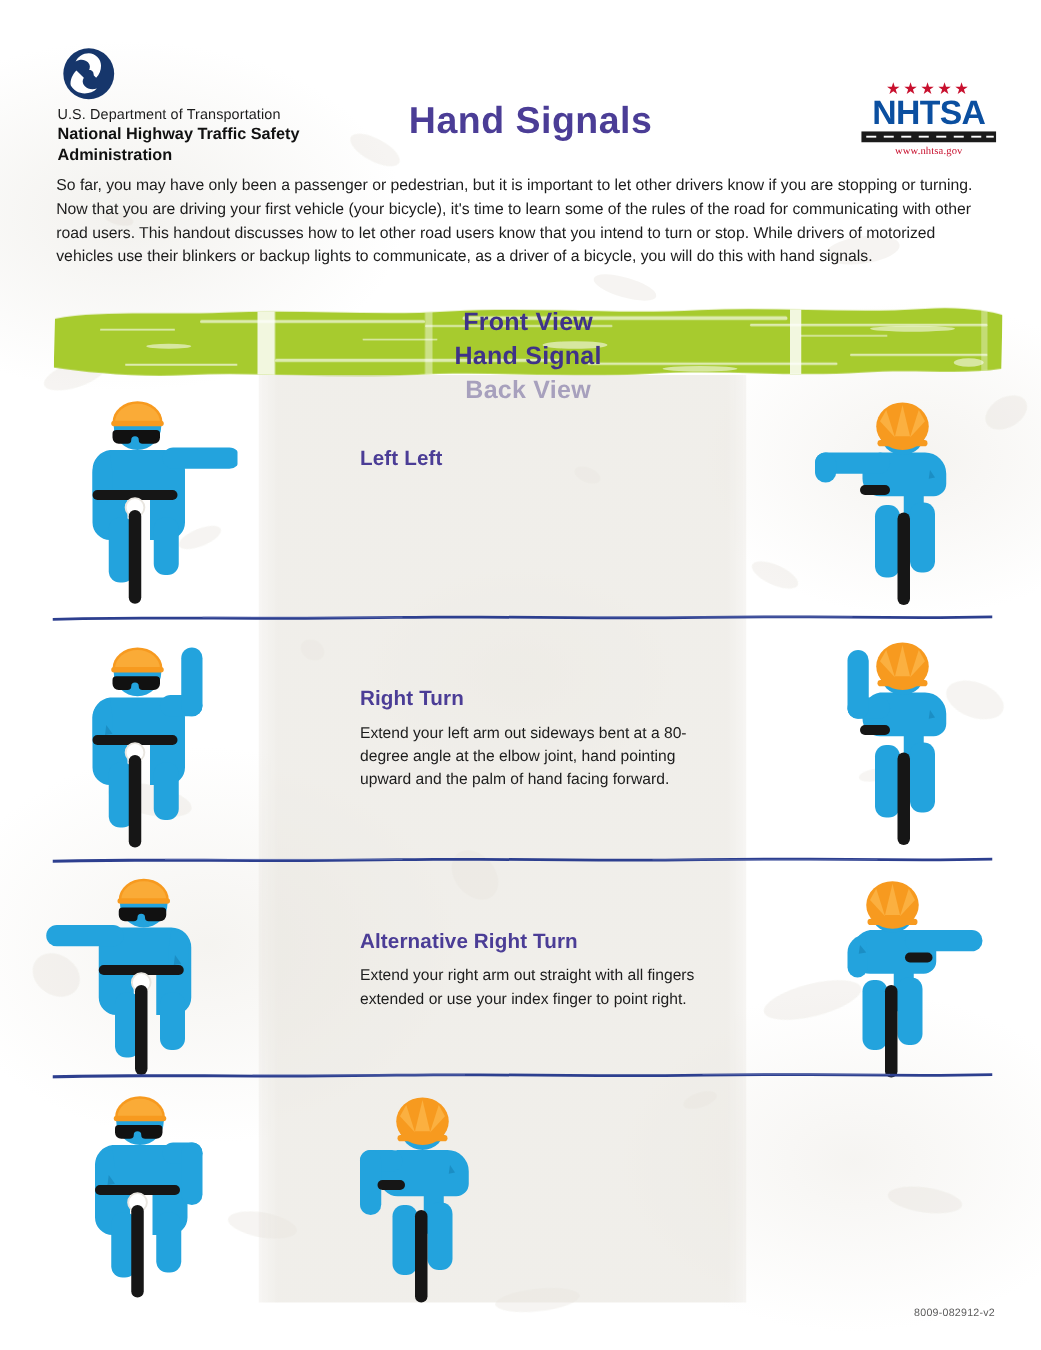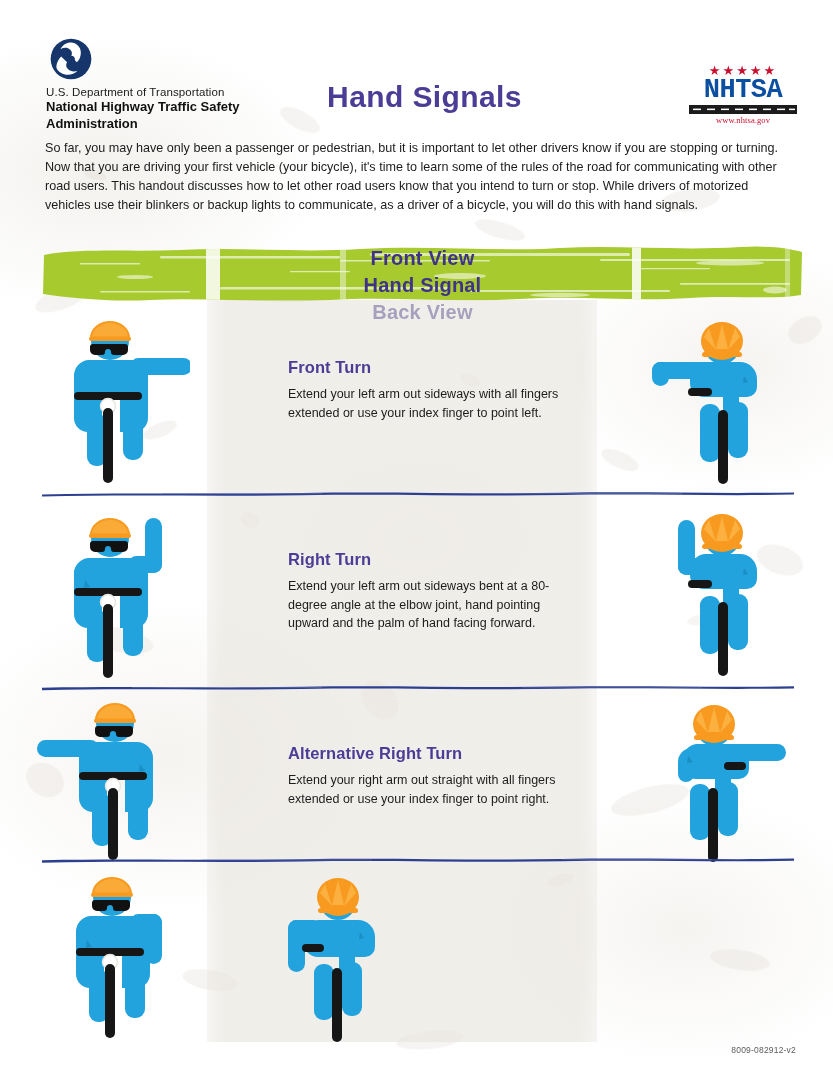--- a/index.html
+++ b/index.html
@@ -84,21 +84,21 @@
     text-align: center;
   }
   .nhtsa-stars {
     color: #c8102e;
     font-size: 13px;
     letter-spacing: 2px;
     line-height: 1;
     margin-bottom: 1px;
   }
   .nhtsa-word {
-    font-family: Liberation Mono, monospace;
+    font-family: Liberation Sans, sans-serif;
     font-weight: bold;
     font-size: 27px;
     color: #0b4fa0;
     letter-spacing: -0.5px;
     line-height: .95;
   }
   .nhtsa-road { display: block; width: 108px; height: 9px; margin-top: 1px; }
   .nhtsa-url {
     color: #c8102e;
     font-family: "Liberation Serif", serif;
@@ -373,22 +373,21 @@
 
           <path d="M55 36 h30 a3 3 0 0 1 3 3 v3 a5 5 0 0 1-5 5 h-9 a3 3 0 0 1-3-3 a3 3 0 0 0-3-3 a3 3 0 0 0-3 3 a3 3 0 0 1-3 3 h-7 a5 5 0 0 1-5-5 v-3 a3 3 0 0 1 3-3 z" fill="#111"></path>
 
           <rect x="34" y="84" width="68" height="8" rx="4" fill="#161616"></rect>
           <circle cx="68" cy="98" r="7.5" fill="#fff" stroke="#e9e6e0" stroke-width="1.5"></circle>
 
           <rect x="63" y="100" width="10" height="75" rx="5" fill="#161616"></rect>
         </svg>
       </div>
       <div class="cell-text">
-        <div class="sig-title">Front Turn</div>
-        <div class="sig-desc">Extend your left arm out sideways with all fingers extended or use your index finger to point left.</div>
+        <div class="sig-title">Left Left</div>
       </div>
       <div class="cell-back">
         <svg class="fig" width="140" height="172" viewBox="0 0 140 172">
           <g fill="#23a3dd">
             <path d="M52 48 h36 a17 17 0 0 1 17 17 v8 a10 10 0 0 1-10 10 h-8 v32 h-16 v-32 h-19 a14 14 0 0 1-14 -14 v-4 a17 17 0 0 1 14 -17 z"></path>
 
             <rect x="0" y="48" width="60" height="17" rx="8.5"></rect>
             <rect x="0" y="48" width="17" height="24" rx="8.5"></rect>
 
             <rect x="48" y="90" width="20" height="58" rx="9"></rect>

